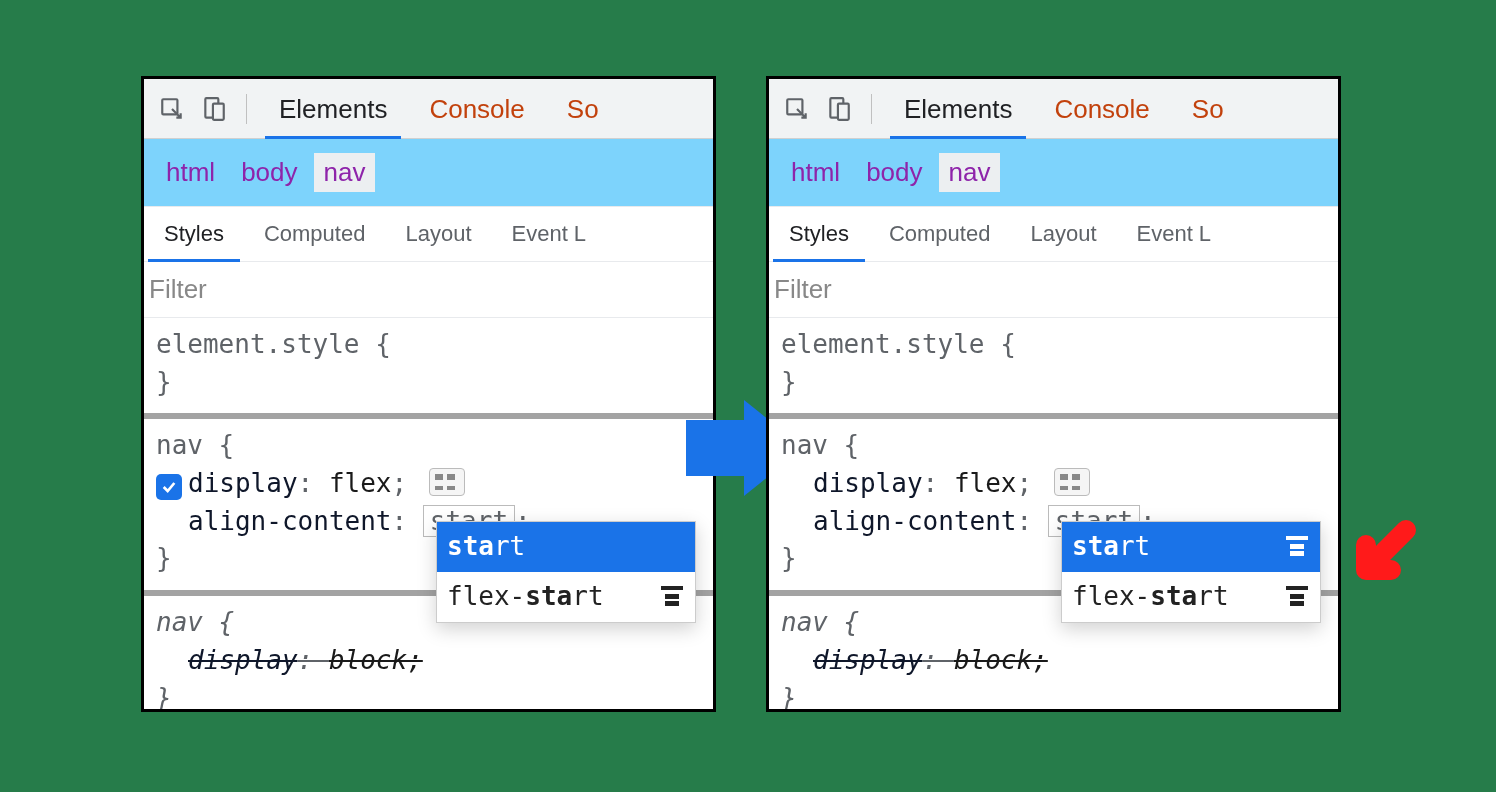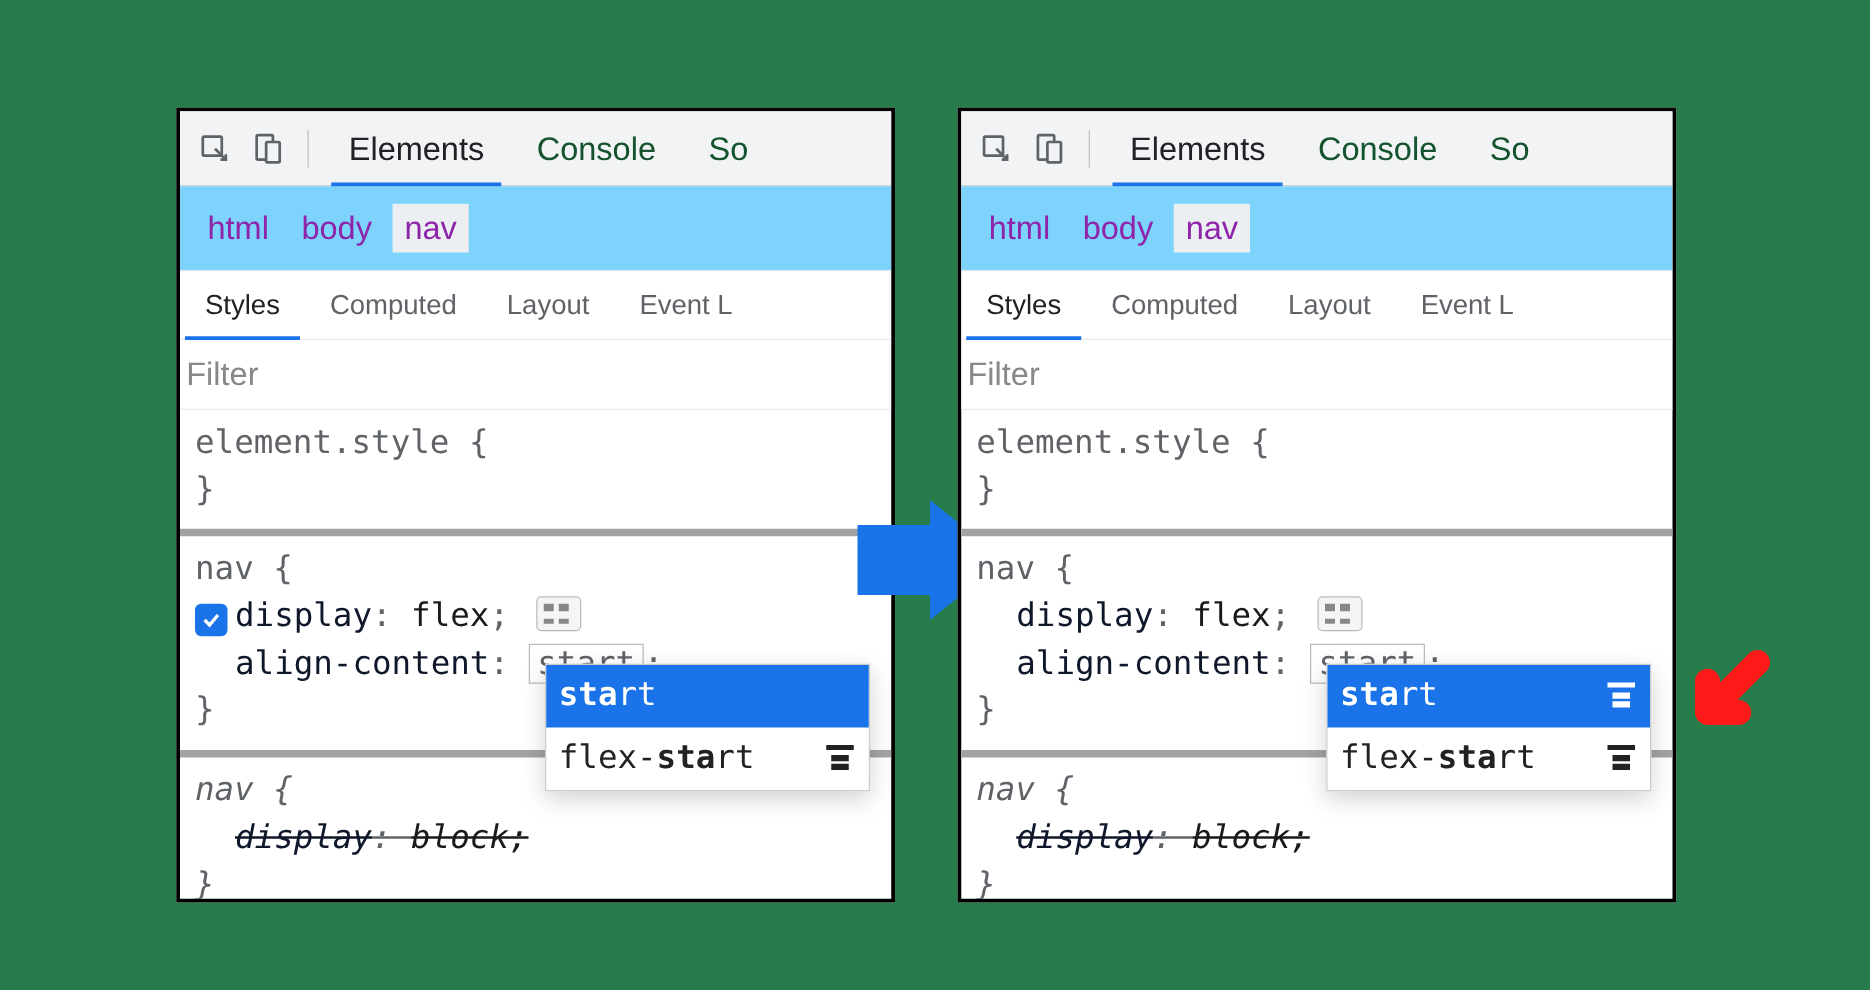--- a/index.html
+++ b/index.html
@@ -8,21 +8,20 @@
     font-family: -apple-system, BlinkMacSystemFont, "Segoe UI", Helvetica, Arial, sans-serif;
     width: 1496px;
     height: 792px;
     position: relative;
   }
   .panel {
     position: absolute;
     background: #fff;
     border: 3px solid #000;
     overflow: hidden;
-    margin-top: 10px;
   }
   .toolbar {
     background: #f1f3f4;
     border-bottom: 1px solid #d0d0d0;
     height: 60px;
     display: flex;
     align-items: center;
     padding: 0 10px;
     font-size: 26px;
     color: #5f6368;
@@ -31,21 +30,21 @@
   .tb-icon {
     width: 36px; height: 36px;
     display:flex; align-items:center; justify-content:center;
     color:#5f6368;
   }
   .tb-divider {
     width:1px; height:30px; background:#c0c0c0; margin:0 8px;
   }
   .tb-tab {
     padding: 16px 18px 14px;
-    color:#14532d;
+    color:#c2410c;
     cursor:pointer;
     position:relative;
   }
   .tb-tab.active {
     color:#202124;
   }
   .tb-tab.active::after {
     content:"";
     position:absolute;
     left:4px; right:4px; bottom:0;

